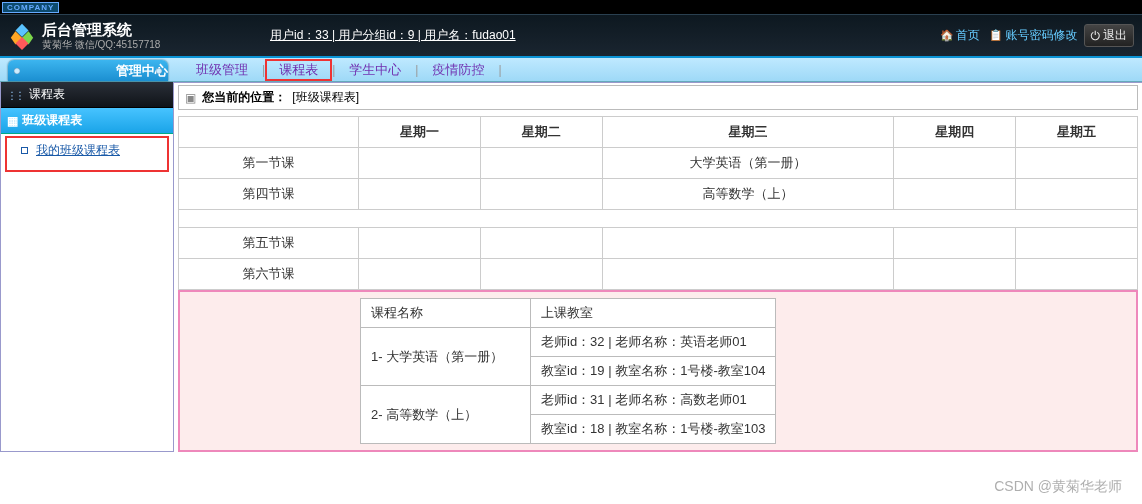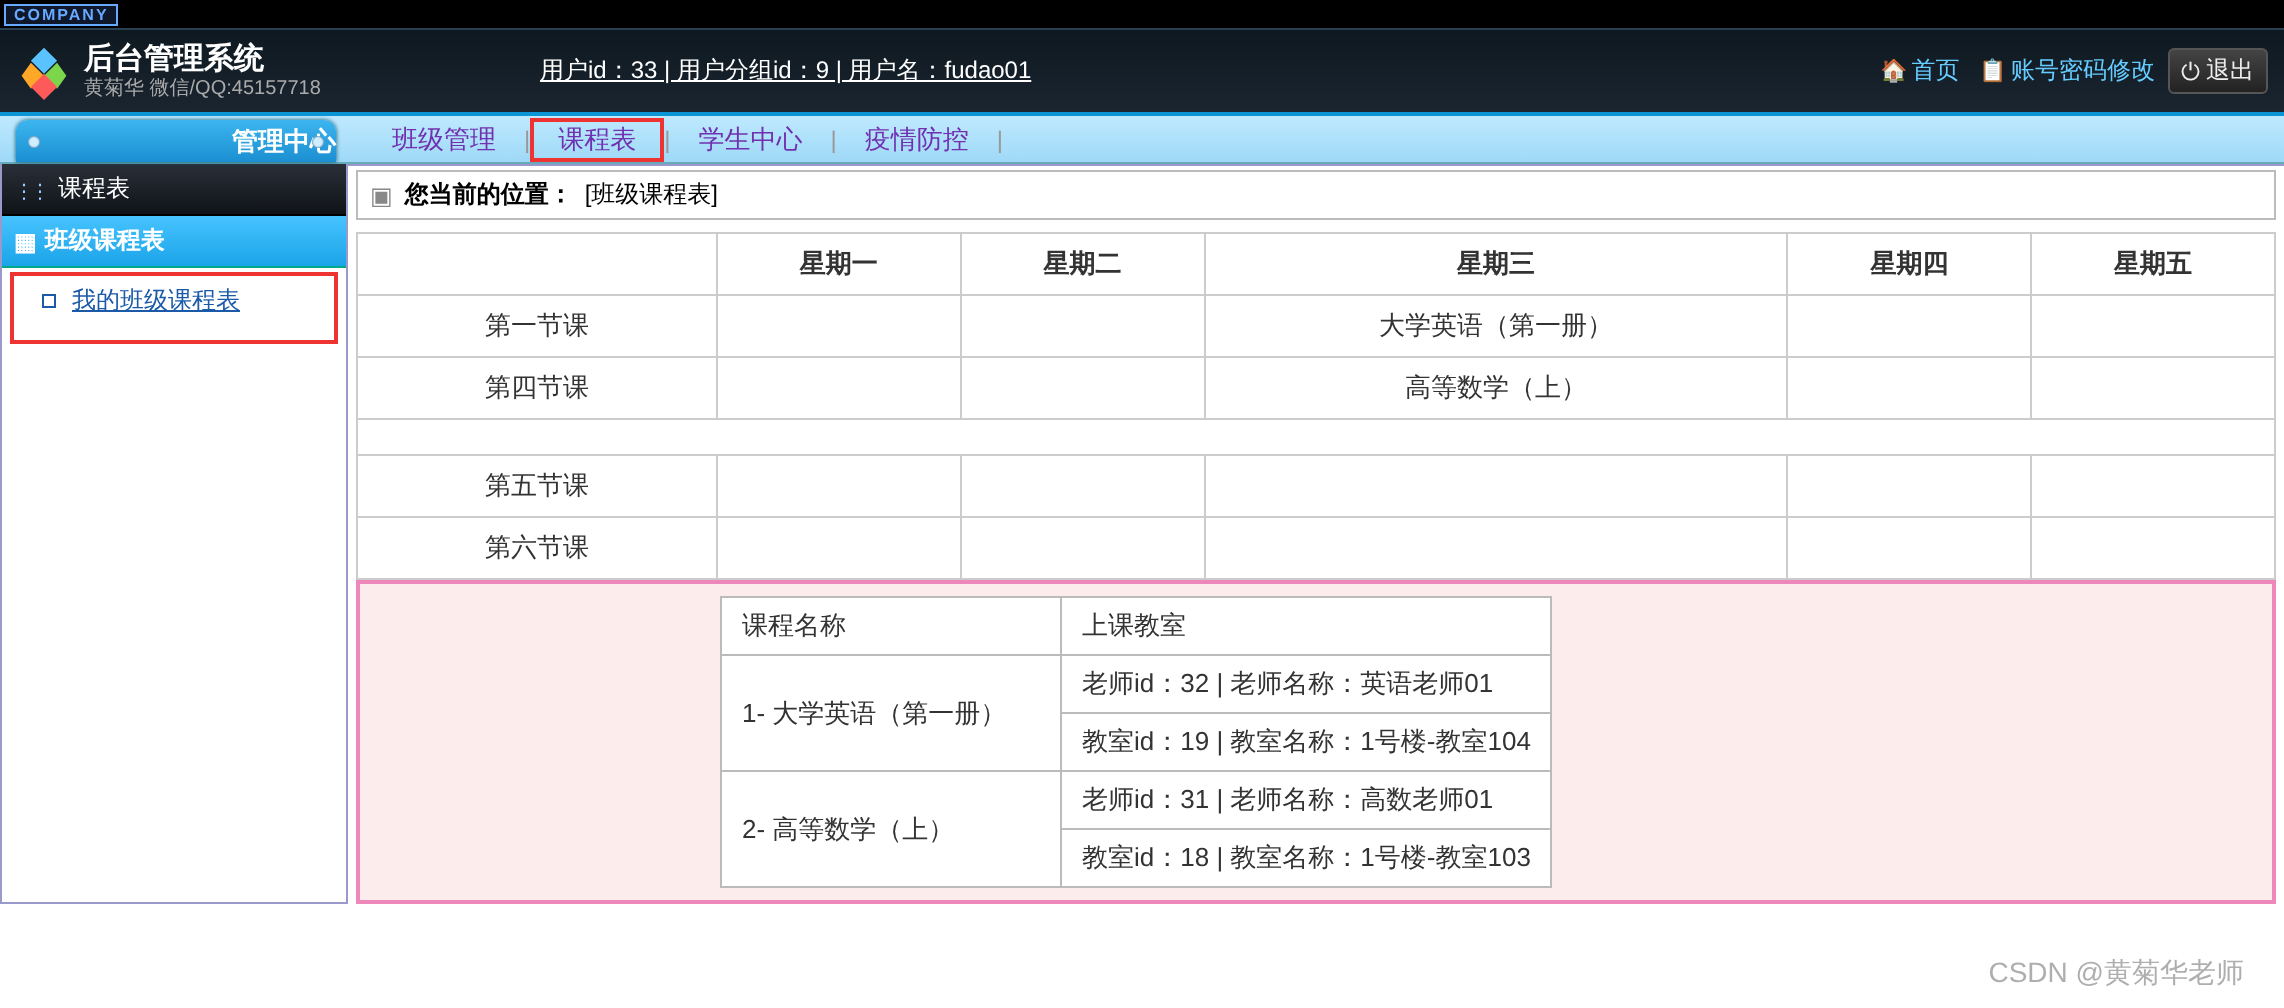--- a/index.html
+++ b/index.html
@@ -1,19 +1,19 @@
 <!DOCTYPE html>
 <html><head>
 <meta charset="utf-8">
 <style>
 * { box-sizing: border-box; margin: 0; padding: 0; }
 body { font-family: "Microsoft YaHei", Arial, sans-serif; font-size: 12px; background: #fff; width: 1142px; }
 
 .company-bar { background: #000; height: 14px; display: flex; align-items: center; padding-left: 2px; }
-.company-tag { background: #0f172a; color: #6af; border: 1px solid #6af; font-size: 8px; padding: 0 4px; letter-spacing: 1px; font-weight: bold; }
+.company-tag { background: #0c4a6e; color: #6af; border: 1px solid #6af; font-size: 8px; padding: 0 4px; letter-spacing: 1px; font-weight: bold; }
 
 .header { background: linear-gradient(#0d1820, #1a2530); height: 42px; display: flex; align-items: center; color: #fff; position: relative; border-top: 1px solid #2a4050; }
 .logo { width: 28px; height: 28px; margin: 0 6px 0 8px; position: relative; }
 .logo svg { width: 28px; height: 28px; }
 .title-block { line-height: 1.2; }
 .sys-title { font-size: 15px; font-weight: bold; color: #fff; }
 .sys-sub { font-size: 10px; color: #aaa; }
 .user-info { position: absolute; left: 270px; font-size: 12px; color: #fff; font-weight: 500; text-decoration: underline; }
 .header-actions { margin-left: auto; display: flex; align-items: center; padding-right: 8px; gap: 2px; }
 .ha { color: #6cf; font-size: 12px; padding: 2px 4px; display: flex; align-items: center; gap: 2px; cursor: pointer; }

